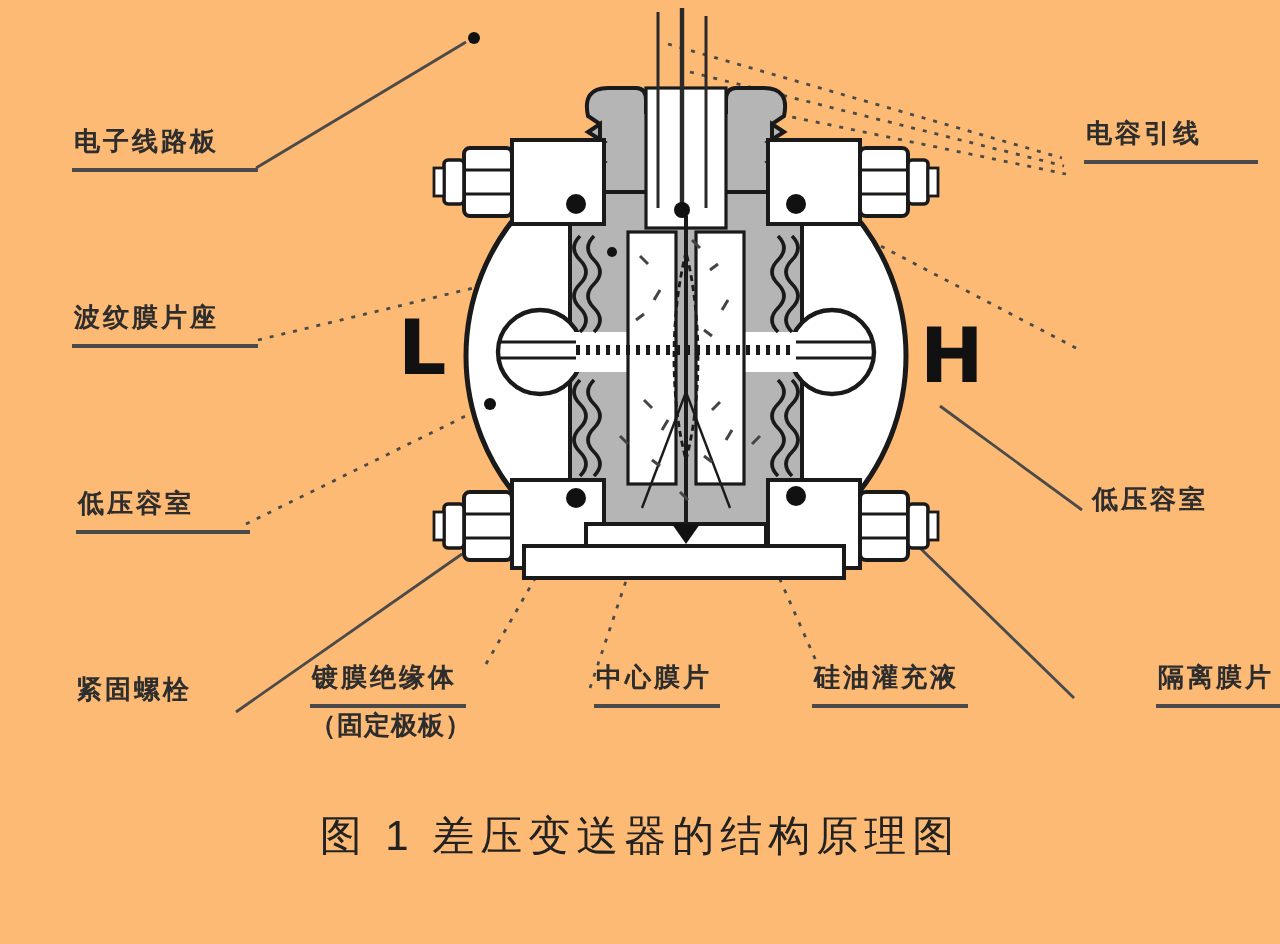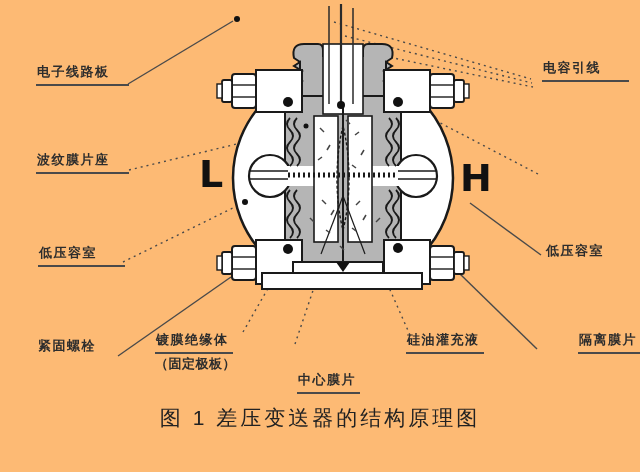--- a/index.html
+++ b/index.html
@@ -190,21 +190,21 @@
   <div class="lbl" style="left:38px;top:336px;">
     <span>紧固螺栓</span>
   </div>
 
   <div class="lbl" style="left:155px;top:330px;">
     <span class="ul">镀膜绝缘体</span>
     <span class="sub">（固定极板）</span>
   </div>
 
   <div class="lbl" style="left:291px;top:330px;">
-    <span class="ul" style="margin-left:6px;margin-top:40px;">中心膜片</span>
+    <span class="ul" style="margin-left:6px;">中心膜片</span>
   </div>
 
   <div class="lbl" style="left:406px;top:330px;">
     <span class="ul">硅油灌充液</span>
   </div>
 
   <div class="lbl" style="left:543px;top:330px;margin-left:35px;">
     <span class="ul">隔离膜片</span>
   </div>
 

